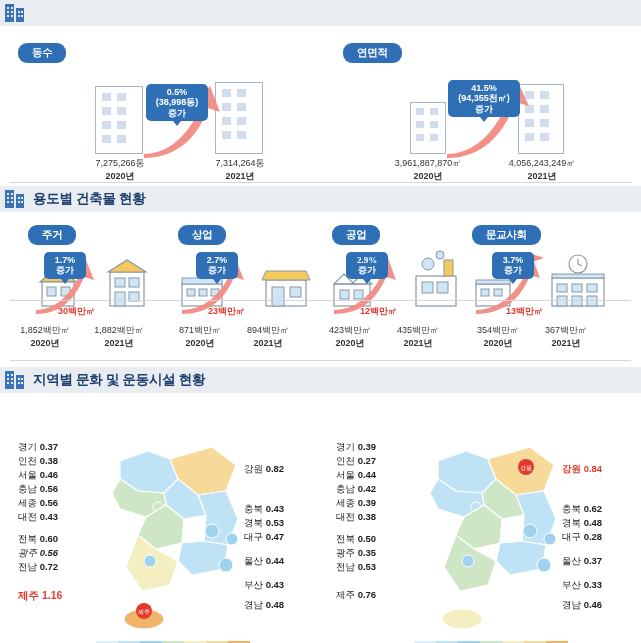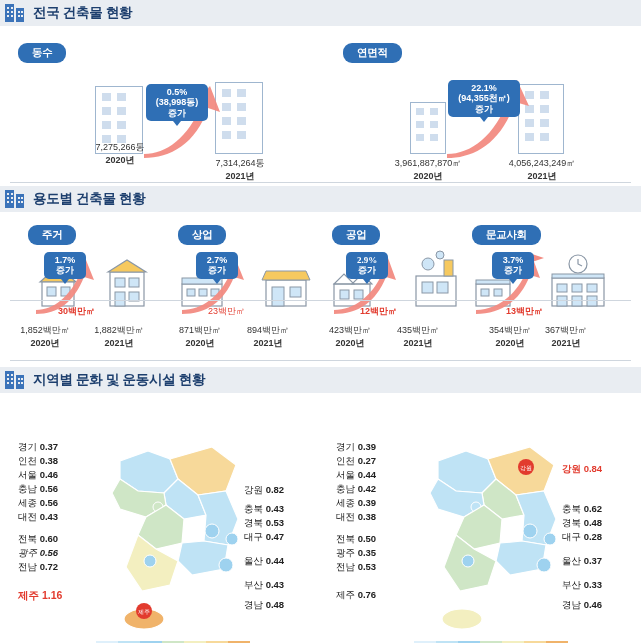--- a/index.html
+++ b/index.html
@@ -94,21 +94,20 @@
     <i style="left:5.5px;top:5px;width:2px;height:2px;background:#e9edf2;"></i>
     <i style="left:1.5px;top:9px;width:2px;height:2px;background:#e9edf2;"></i>
     <i style="left:5.5px;top:9px;width:2px;height:2px;background:#e9edf2;"></i>
     <i style="left:1.5px;top:13px;width:2px;height:2px;background:#e9edf2;"></i>
     <i style="left:5.5px;top:13px;width:2px;height:2px;background:#e9edf2;"></i>
     <i style="left:12.5px;top:9px;width:2px;height:2px;background:#e9edf2;"></i>
     <i style="left:16px;top:9px;width:2px;height:2px;background:#e9edf2;"></i>
     <i style="left:12.5px;top:13px;width:2px;height:2px;background:#e9edf2;"></i>
     <i style="left:16px;top:13px;width:2px;height:2px;background:#e9edf2;"></i>
   </span>
-  <span class="sec-title">전국 건축물 현황</span>
 </div>
 
 <div id="sec1">
 
   <div style="position:absolute;left:18px;top:16px;">
     <span class="pill">동수</span>
   </div>
 
   <div>
     <div class="bbar" style="left:95px;top:60px;width:48px;height:68px;"></div>
@@ -135,21 +134,21 @@
   </div>
 
   <svg class="arrow-up" style="left:140px;top:56px;" width="86" height="76" viewBox="0 0 86 76">
     <path d="M4 72 C 26 72, 48 56, 62 22 L 62 22 L 50 26 L 70 4 L 80 30 L 68 26 C 56 62, 30 76, 4 76 Z" fill="#f28b82" opacity="0.95"></path>
   </svg>
   <div class="callout" style="left:146px;top:58px;width:62px;">
     <div>0.5%</div>
     <div class="small">(38,998동)</div>
     <div>증가</div>
   </div>
-  <div class="cap" style="left:70px;top:115px;width:100px;text-align:center;">
+  <div class="cap" style="left:70px;top:131px;width:100px;text-align:center;">
     <span>7,275,266동</span>
     <b>2020년</b>
   </div>
   <div class="cap" style="left:190px;top:131px;width:100px;">
     <span>7,314,264동</span>
     <b>2021년</b>
   </div>
 
   <div style="position:absolute;left:343px;top:16px;">
     <span class="pill">연면적</span>
@@ -171,21 +170,21 @@
     <div class="bwin" style="left:540px;top:79px;width:9px;height:8px;"></div>
     <div class="bwin" style="left:525px;top:93px;width:9px;height:8px;"></div>
     <div class="bwin" style="left:540px;top:93px;width:9px;height:8px;"></div>
     <div class="bwin" style="left:525px;top:107px;width:9px;height:8px;"></div>
     <div class="bwin" style="left:540px;top:107px;width:9px;height:8px;"></div>
   </div>
   <svg class="arrow-up" style="left:443px;top:52px;" width="92" height="80" viewBox="0 0 92 80">
     <path d="M4 76 C 28 76, 52 58, 66 20 L 54 24 L 74 2 L 86 28 L 72 24 C 58 66, 30 80, 4 80 Z" fill="#f28b82" opacity="0.95"></path>
   </svg>
   <div class="callout" style="left:448px;top:54px;width:72px;">
-    <div>22.1%</div>
+    <div>41.5%</div>
     <div class="small">(94,355천㎡)</div>
     <div>증가</div>
   </div>
   <div class="cap" style="left:378px;top:131px;width:100px;">
     <span>3,961,887,870㎡</span>
     <b>2020년</b>
   </div>
   <div class="cap" style="left:490px;top:131px;width:104px;">
     <span>4,056,243,249㎡</span>
     <b>2021년</b>
@@ -256,21 +255,21 @@
     <rect x="98" y="26" width="40" height="26" fill="#fff" stroke="#8a97a6" stroke-width="1.2"></rect>
     <path d="M94 26 h48 l-4 -9 h-40 z" fill="#f6c95f" stroke="#8a97a6" stroke-width="1"></path>
     <rect x="104" y="33" width="12" height="19" fill="#cfe6f7" stroke="#8a97a6" stroke-width="1"></rect>
     <rect x="122" y="33" width="11" height="10" fill="#cfe6f7" stroke="#8a97a6" stroke-width="1"></rect>
     <path d="M14 56 C34 56, 52 42, 62 20 L52 24 L68 6 L76 26 L66 23 C56 48, 38 60, 14 60 Z" fill="#f28b82" opacity="0.95"></path>
   </svg>
   <div class="callout" style="left:196px;top:40px;width:42px;">
     <div>2.7%</div>
     <div>증가</div>
   </div>
-  <div style="position:absolute;left:208px;top:93px;font-size:9px;font-weight:normal;color:#e23b2e;">23백만㎡</div>
+  <div style="position:absolute;left:208px;top:93px;font-size:9px;font-weight:bold;color:#e23b2e;">23백만㎡</div>
   <div class="cap" style="left:164px;top:112px;width:72px;">
     <span>871백만㎡</span>
     <b>2020년</b>
   </div>
   <div class="cap" style="left:232px;top:112px;width:72px;">
     <span>894백만㎡</span>
     <b>2021년</b>
   </div>
 
   <div style="position:absolute;left:332px;top:12px;">
@@ -323,21 +322,21 @@
     <rect x="104" y="44" width="10" height="10" fill="#cfe6f7" stroke="#8a97a6" stroke-width="1"></rect>
     <rect x="119" y="44" width="10" height="10" fill="#cfe6f7" stroke="#8a97a6" stroke-width="1"></rect>
     <path d="M8 58 C28 58, 48 44, 58 20 L48 24 L64 4 L72 26 L62 23 C52 50, 32 62, 8 62 Z" fill="#f28b82" opacity="0.95"></path>
     <path d="M64 4 l0 -2 l12 4 l-12 4 z" fill="#f28b82"></path>
   </svg>
   <div class="callout" style="left:492px;top:40px;width:42px;">
     <div>3.7%</div>
     <div>증가</div>
   </div>
   <div style="position:absolute;left:506px;top:93px;font-size:9px;font-weight:bold;color:#e23b2e;">13백만㎡</div>
-  <div class="cap" style="left:474px;top:112px;width:72px;">
+  <div class="cap" style="left:462px;top:112px;width:72px;">
     <span>354백만㎡</span>
     <b>2020년</b>
   </div>
   <div class="cap" style="left:530px;top:112px;width:72px;">
     <span>367백만㎡</span>
     <b>2021년</b>
   </div>
 
   <div class="hl" style="left:10px;top:88px;width:621px;"></div>
   <div class="hl" style="left:10px;top:148px;width:621px;"></div>
@@ -406,21 +405,21 @@
     <div class="side-label" style="position:absolute;left:18px;top:90px;"><span>충남</span> <b>0.56</b></div>
     <div class="side-label" style="position:absolute;left:18px;top:104px;"><span>세종</span> <b>0.56</b></div>
     <div class="side-label" style="position:absolute;left:18px;top:118px;"><span>대전</span> <b>0.43</b></div>
     <div class="side-label" style="position:absolute;left:18px;top:140px;"><span>전북</span> <b>0.60</b></div>
     <div class="side-label" style="position:absolute;left:18px;top:154px;font-style:italic;"><span>광주</span> <b>0.56</b></div>
     <div class="side-label" style="position:absolute;left:18px;top:168px;"><span>전남</span> <b>0.72</b></div>
     <div class="side-label side-red" style="position:absolute;left:18px;top:196px;font-size:10.5px;"><span>제주</span> <b>1.16</b></div>
   </div>
 
   <div>
-    <div class="side-label" style="position:absolute;left:244px;top:70px;margin-top:21px;"><span>강원</span> <b>0.82</b></div>
+    <div class="side-label" style="position:absolute;left:244px;top:70px;"><span>강원</span> <b>0.82</b></div>
     <div class="side-label" style="position:absolute;left:244px;top:110px;"><span>충북</span> <b>0.43</b></div>
     <div class="side-label" style="position:absolute;left:244px;top:124px;"><span>경북</span> <b>0.53</b></div>
     <div class="side-label" style="position:absolute;left:244px;top:138px;"><span>대구</span> <b>0.47</b></div>
     <div class="side-label" style="position:absolute;left:244px;top:162px;"><span>울산</span> <b>0.44</b></div>
     <div class="side-label" style="position:absolute;left:244px;top:186px;"><span>부산</span> <b>0.43</b></div>
     <div class="side-label" style="position:absolute;left:244px;top:206px;"><span>경남</span> <b>0.48</b></div>
   </div>
 
   <div style="position:absolute;left:96px;top:248px;">
     <div class="legend">

